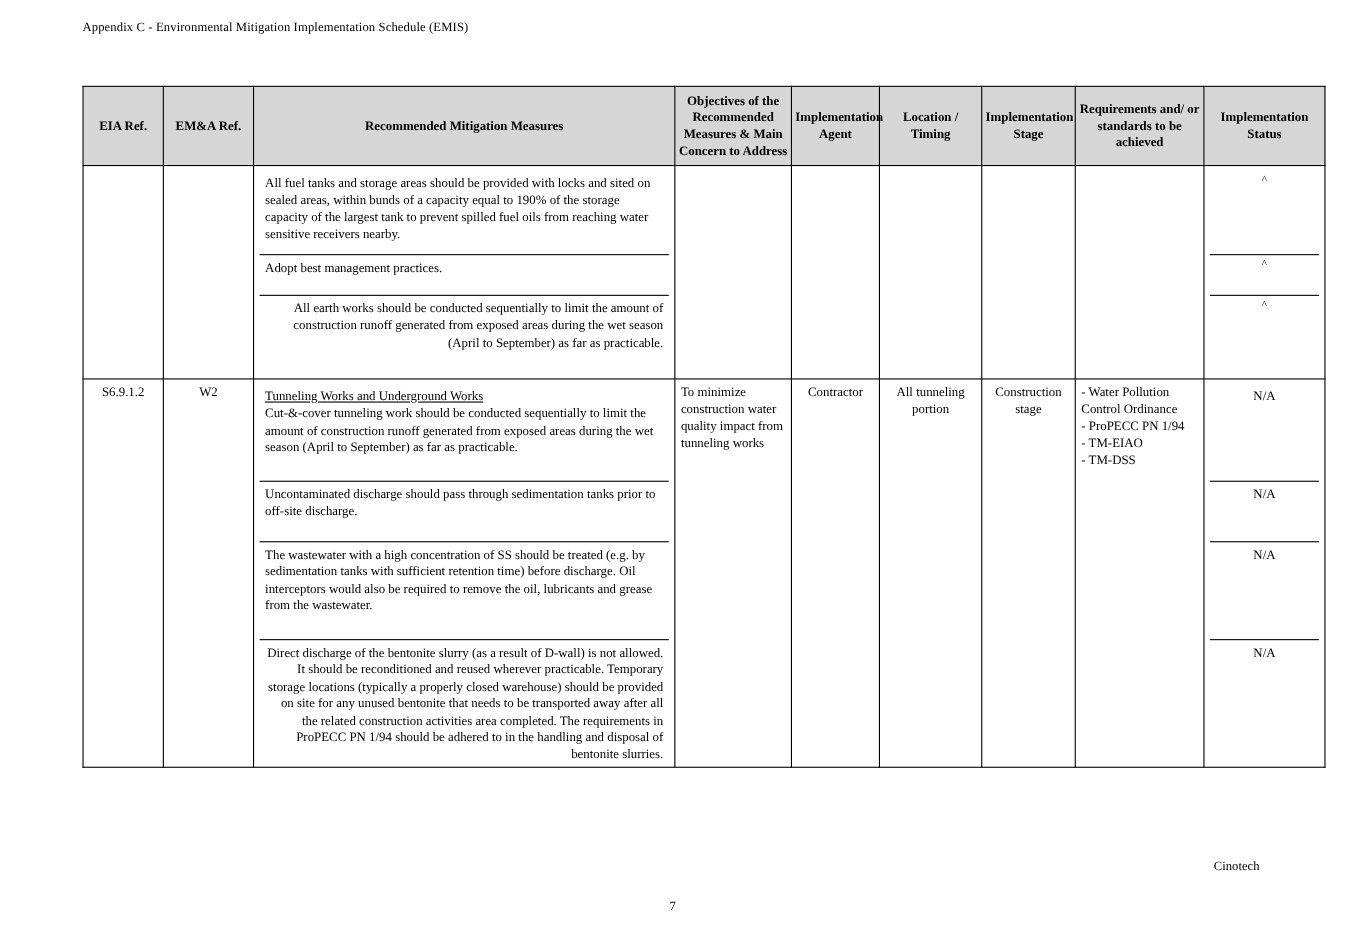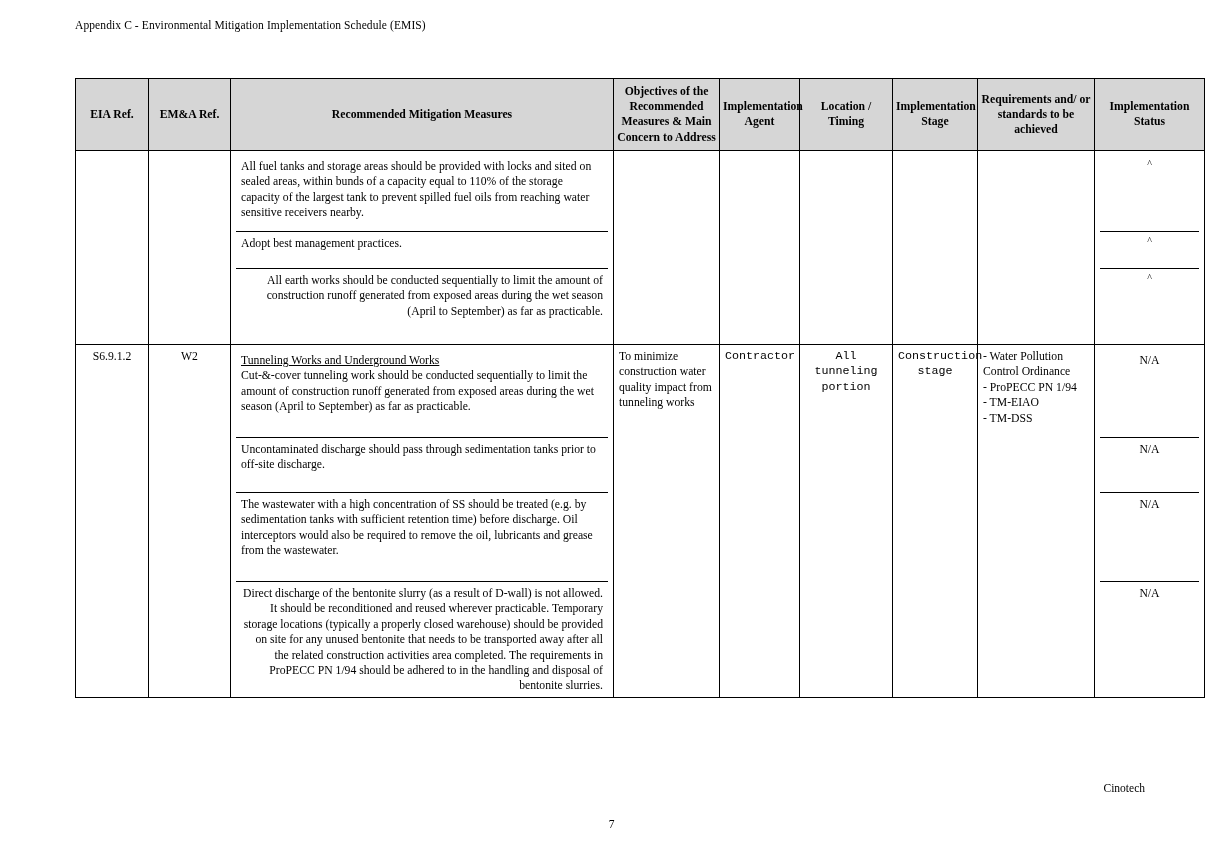--- a/index.html
+++ b/index.html
@@ -56,21 +56,21 @@
   .col-eia { width: 66px; }
   .col-emla { width: 75px; }
   .col-meas { width: 376px; margin-left: 44px; }
   .col-obj { width: 99px; }
   .col-agent { width: 73px; }
   .col-loc { width: 86px; }
   .col-stage { width: 78px; }
   .col-req { width: 110px; }
   .col-status { width: 103px; }
 
-  .c-center { text-align: center; font-family: Liberation Mono, monospace; }
+  .c-center { text-align: center; }
   .c-left { text-align: center; }
   .u { text-decoration: underline; text-align: right; }
   .nowrap-pad { padding-top: 5px; }
 
   
   .meas-cell {
     padding: 0;
   }
   .meas-sub {
     border-bottom: 1px solid #000000;
@@ -136,21 +136,21 @@
         <th class="col-req">Requirements and/ or standards to be achieved</th>
         <th class="col-status">Implementation Status</th>
       </tr>
     </thead>
     <tbody>
 
       <tr>
         <td class="col-eia c-left"></td>
         <td class="col-emla c-left"></td>
         <td class="col-meas meas-cell">
-          <div class="meas-sub h-66">All fuel tanks and storage areas should be provided with locks and sited on sealed areas, within bunds of a capacity equal to 110% of the storage capacity of the largest tank to prevent spilled fuel oils from reaching water sensitive receivers nearby.</div>
+          <div class="meas-sub h-66">All fuel tanks and storage areas should be provided with locks and sited on sealed areas, within bunds of a capacity equal to 190% of the storage capacity of the largest tank to prevent spilled fuel oils from reaching water sensitive receivers nearby.</div>
           <div class="meas-sub h-26">Adopt best management practices.</div>
           <div class="meas-sub h-60">All earth works should be conducted sequentially to limit the amount of construction runoff generated from exposed areas during the wet season (April to September) as far as practicable.</div>
         </td>
         <td class="col-obj"></td>
         <td class="col-agent c-center"></td>
         <td class="col-loc c-center"></td>
         <td class="col-stage c-center"></td>
         <td class="col-req"></td>
         <td class="col-status status-cell">
           <div class="status-sub h-66 caret">^</div>

